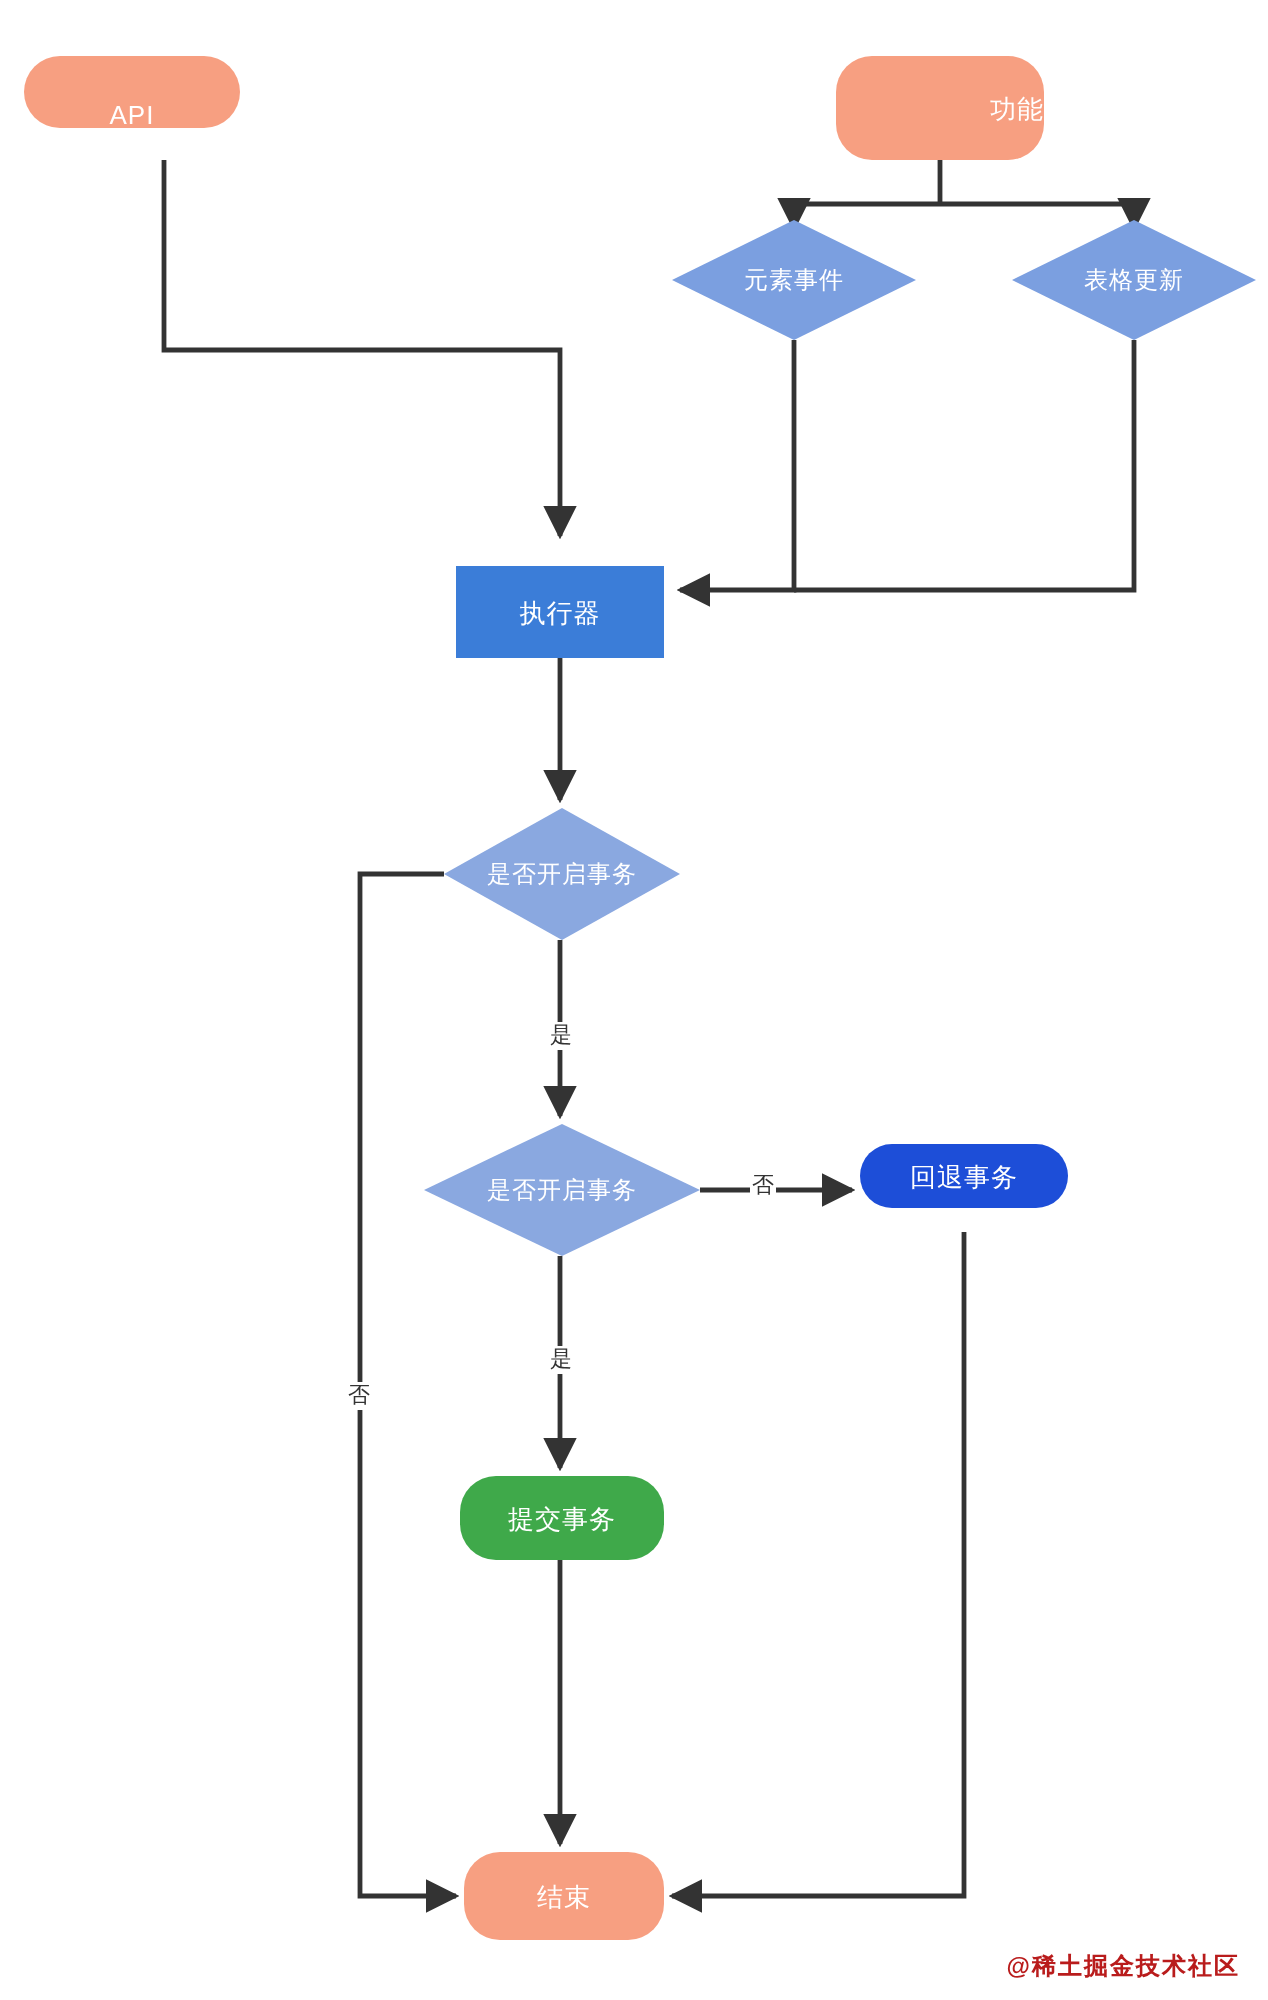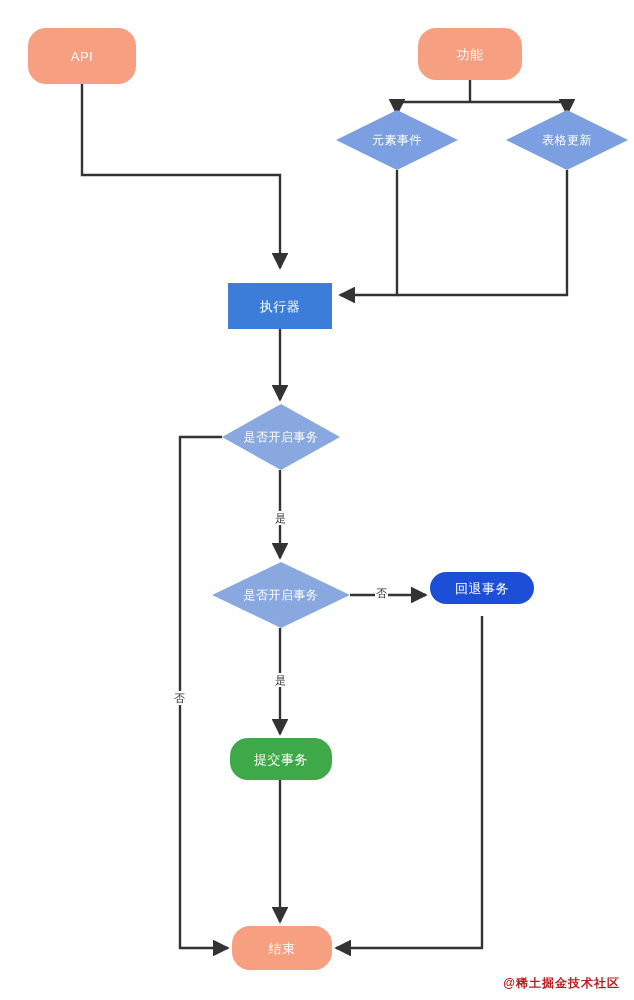--- a/index.html
+++ b/index.html
@@ -123,25 +123,25 @@
 
     <path d="M 350 595 L 426 595" fill="none" stroke="#333333" stroke-width="2.4" marker-end="url(#arrow)"></path>
 
     <path d="M 280 628 L 280 734" fill="none" stroke="#333333" stroke-width="2.4" marker-end="url(#arrow)"></path>
 
     <path d="M 280 780 L 280 922" fill="none" stroke="#333333" stroke-width="2.4" marker-end="url(#arrow)"></path>
 
     <path d="M 482 616 L 482 948 L 336 948" fill="none" stroke="#333333" stroke-width="2.4" marker-end="url(#arrow)"></path>
   </svg>
 
-  <div class="node node-stadium" style="left:28px; top:28px; width:108px; height:56px; background:#f79f81;">
+  <div class="node node-stadium" style="left:12px; top:28px; width:108px; height:36px; background:#f79f81;align-items:flex-end;">
     <span>API</span>
   </div>
 
-  <div class="node node-stadium" style="left:418px; top:28px; width:104px; height:52px; background:#f79f81;">
+  <div class="node node-stadium" style="left:418px; top:28px; width:104px; height:52px; background:#f79f81;justify-content:flex-end;">
     <span>功能</span>
   </div>
 
   <div class="node-diamond-wrap" style="left:336px; top:110px; width:122px; height:60px;">
     <svg class="node-diamond-shape" viewBox="0 0 122 60" preserveAspectRatio="none">
       <polygon points="61,0 122,30 61,60 0,30" fill="#7b9fe0"></polygon>
     </svg>
     <div class="node-diamond-label">元素事件</div>
   </div>
 

